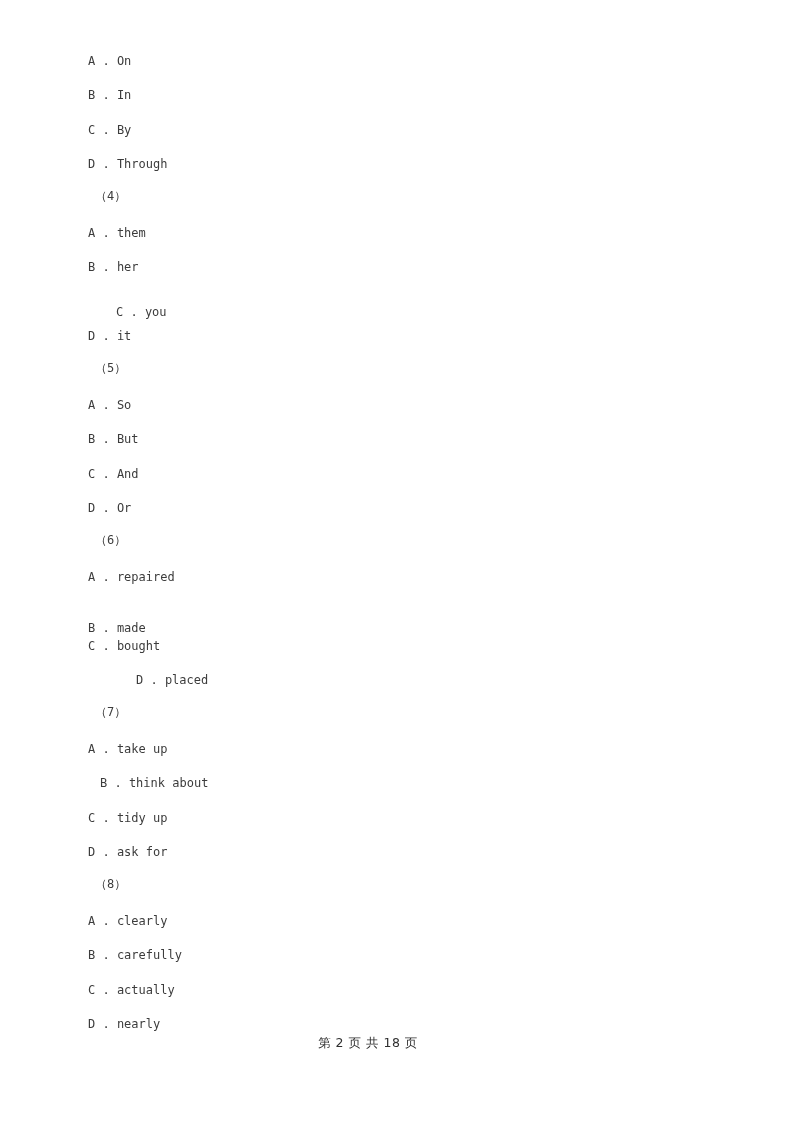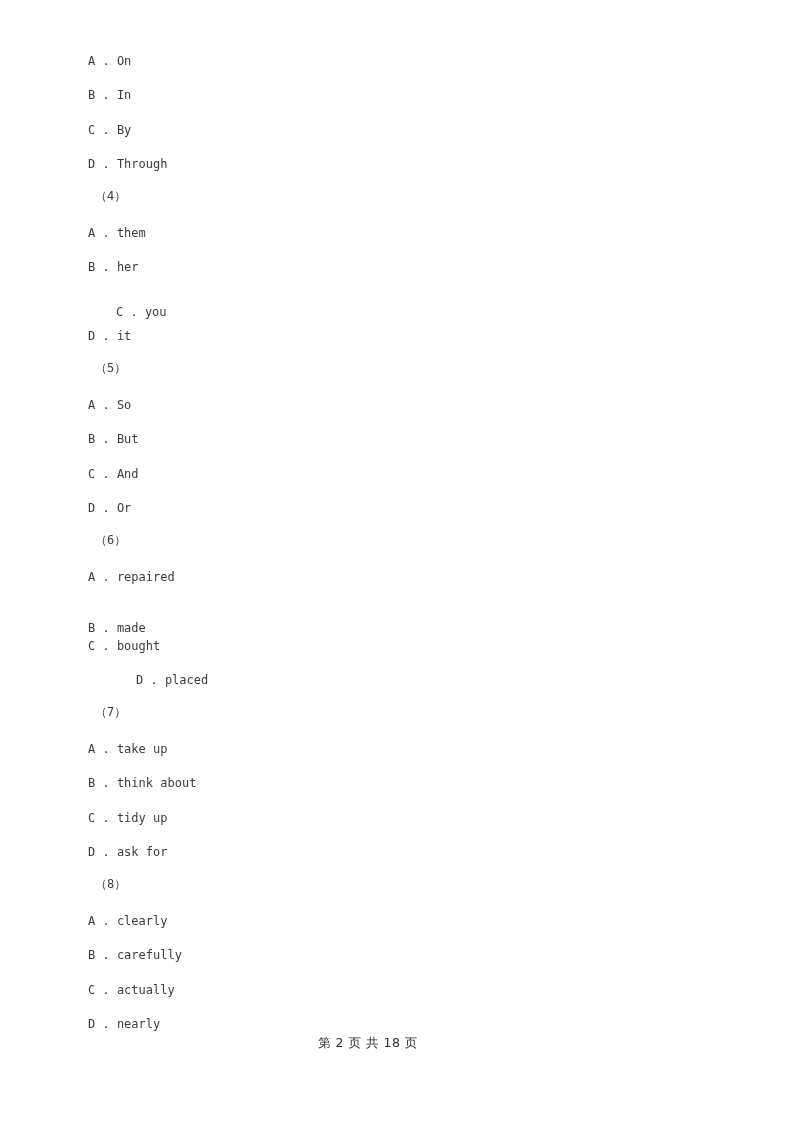--- a/index.html
+++ b/index.html
@@ -73,21 +73,21 @@
       <div class="line option" style="top: 432px;">B . But</div>
       <div class="line option" style="top: 467px;">C . And</div>
       <div class="line option" style="top: 501px;">D . Or</div>
       <div class="line qnum" style="top: 533px;">（6）</div>
       <div class="line option" style="top: 570px;">A . repaired</div>
       <div class="line option" style="top: 604px; margin-top: 17px;">B . made</div>
       <div class="line option" style="top: 639px;">C . bought</div>
       <div class="line option" style="top: 673px; margin-left: 48px;">D . placed</div>
       <div class="line qnum" style="top: 705px;">（7）</div>
       <div class="line option" style="top: 742px;">A . take up</div>
-      <div class="line option" style="top: 776px;">B . think about</div>
+      <div class="line option" style="top: 776px; margin-left: 12px;">B . think about</div>
       <div class="line option" style="top: 811px;">C . tidy up</div>
       <div class="line option" style="top: 845px;">D . ask for</div>
       <div class="line qnum" style="top: 877px;">（8）</div>
       <div class="line option" style="top: 914px;">A . clearly</div>
       <div class="line option" style="top: 948px;">B . carefully</div>
       <div class="line option" style="top: 983px;">C . actually</div>
       <div class="line option" style="top: 1017px;">D . nearly</div>
     </div>
   <div class="footer">第 2 页 共 18 页</div>
 </div>

